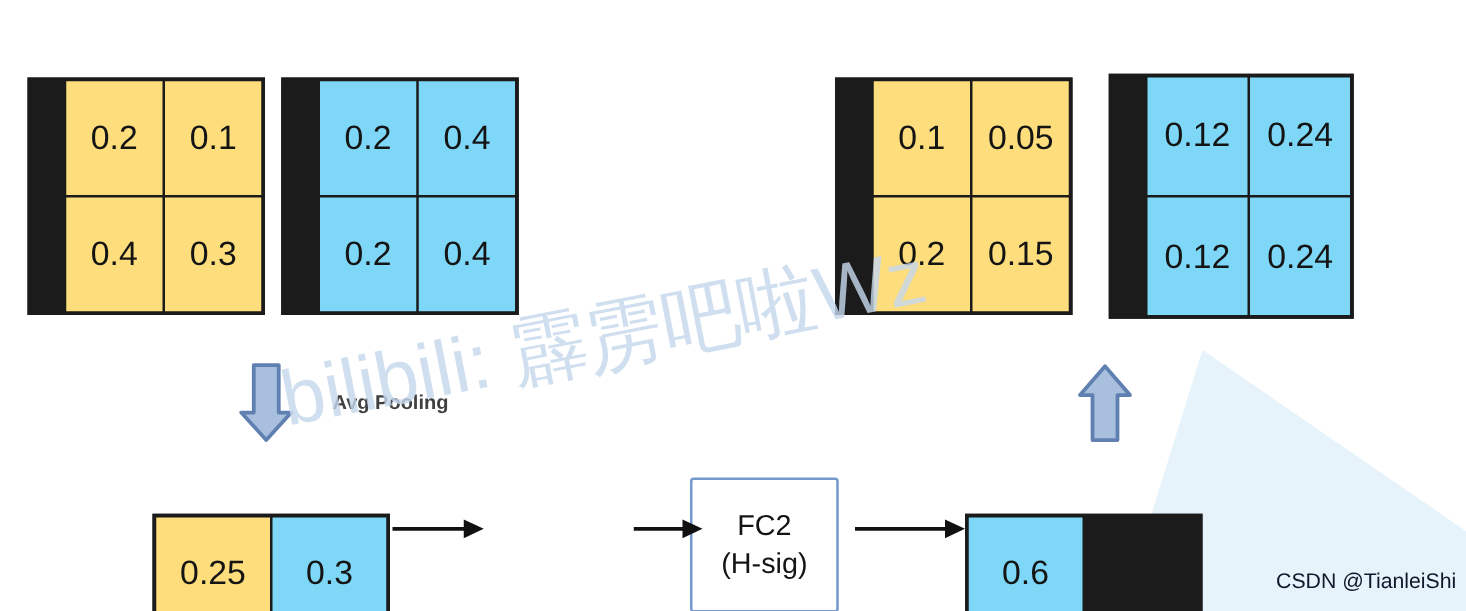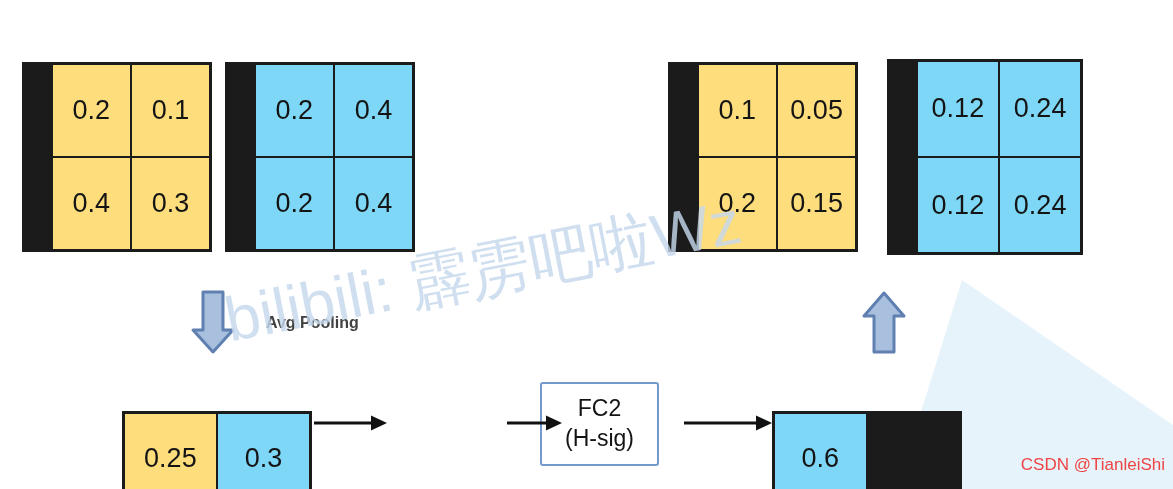--- a/index.html
+++ b/index.html
@@ -67,21 +67,21 @@
     font-size:62px;line-height:1;white-space:nowrap;
     color:rgba(198,216,236,0.82);
     font-weight:500;
     transform:rotate(-11deg);
     transform-origin:0 50%;
     pointer-events:none;
     z-index:5;
   }
   .wm-corner{
     position:absolute;right:8px;top:455px;
-    font-size:17px;color:#ef4444;
+    font-size:17px;color:#0f172a;
     white-space:nowrap;
     z-index:5;
   }
 </style>
 </head>
 <body>
 
 <div class="canvas">
 
   <svg class="bg" viewBox="0 0 1173 489">
@@ -115,21 +115,21 @@
     <div class="cell cb">0.12</div>
     <div class="cell cb">0.24</div>
   </div>
 
   <div class="vec" style="left:122px;top:377px;width:190px;height:95px">
     <div class="cell cy">0.25</div>
     <div class="cell cb">0.3</div>
   </div>
 
 
-  <div class="fcbox" style="left:540px;top:382px;width:119px;height:84px">
+  <div class="fcbox" style="left:552px;top:382px;width:119px;height:108px">
     <span>FC2</span>
     <span>(H-sig)</span>
   </div>
 
   <div class="vec" style="left:772px;top:377px;width:190px;height:95px">
     <div class="cell cb">0.6</div>
   </div>
 
   <svg class="overlay" viewBox="0 0 1173 489">
 

